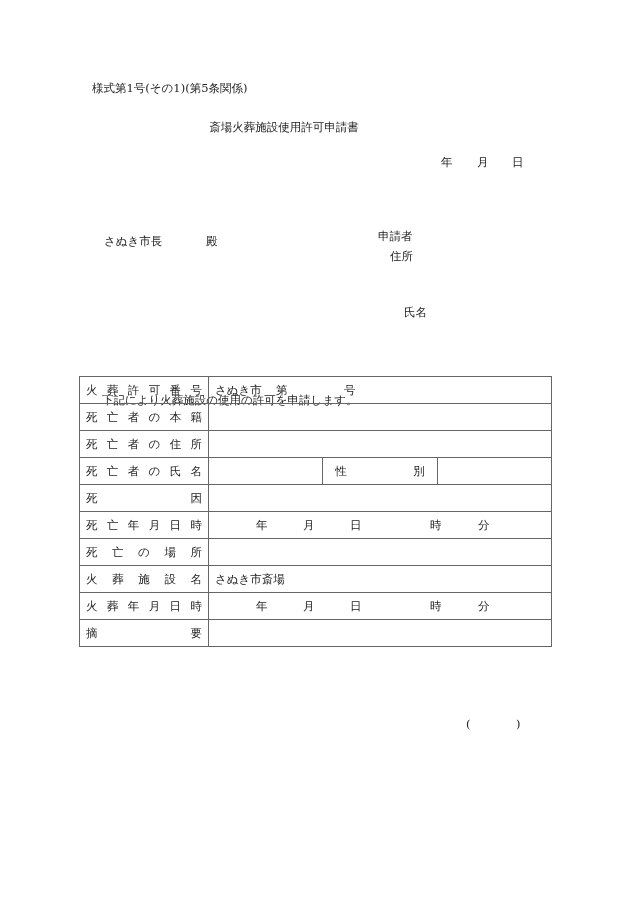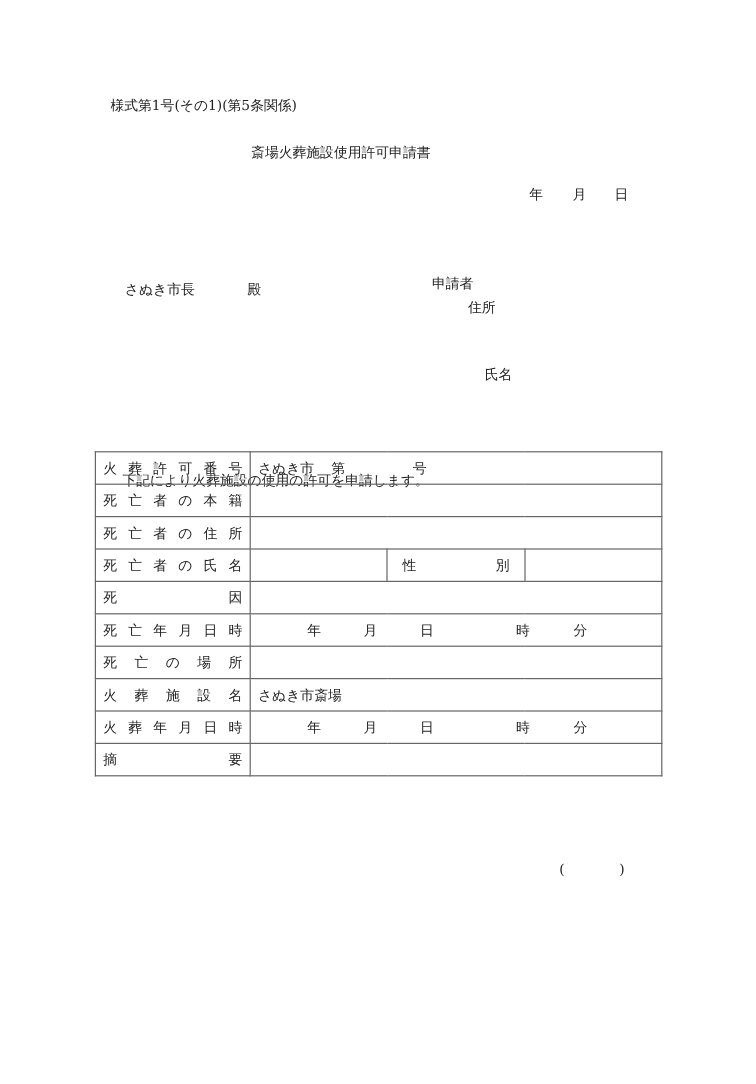--- a/index.html
+++ b/index.html
@@ -37,21 +37,21 @@
 
 <div>
   <span class="abs date" style="left:441px">年</span>
   <span class="abs date" style="left:477px">月</span>
   <span class="abs date" style="left:512px">日</span>
 </div>
 
 <span class="abs addressee" style="left:104px">さぬき市長</span>
 <span class="abs addressee" style="left:206px">殿</span>
 
-<span class="abs applicant" style="left:360px">申請者</span>
+<span class="abs applicant" style="left:378px">申請者</span>
 <span class="abs" style="left:390px; top:249px">住所</span>
 <span class="abs" style="left:404px; top:305px">氏名</span>
 
 <div class="abs intro">下記により火葬施設の使用の許可を申請します。</div>
 
 <table class="form">
 
   <tbody>
       <tr>
     <td class="label">

